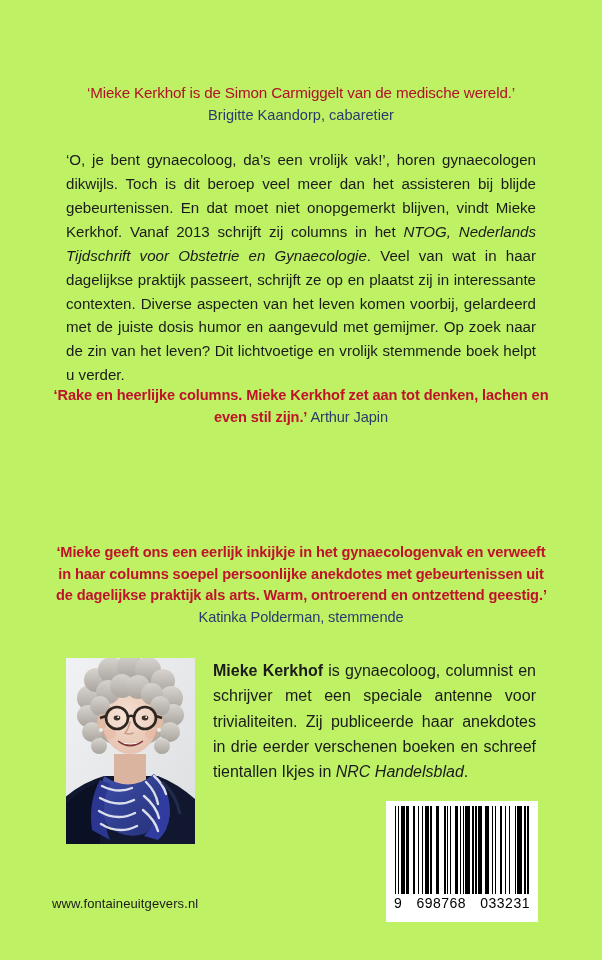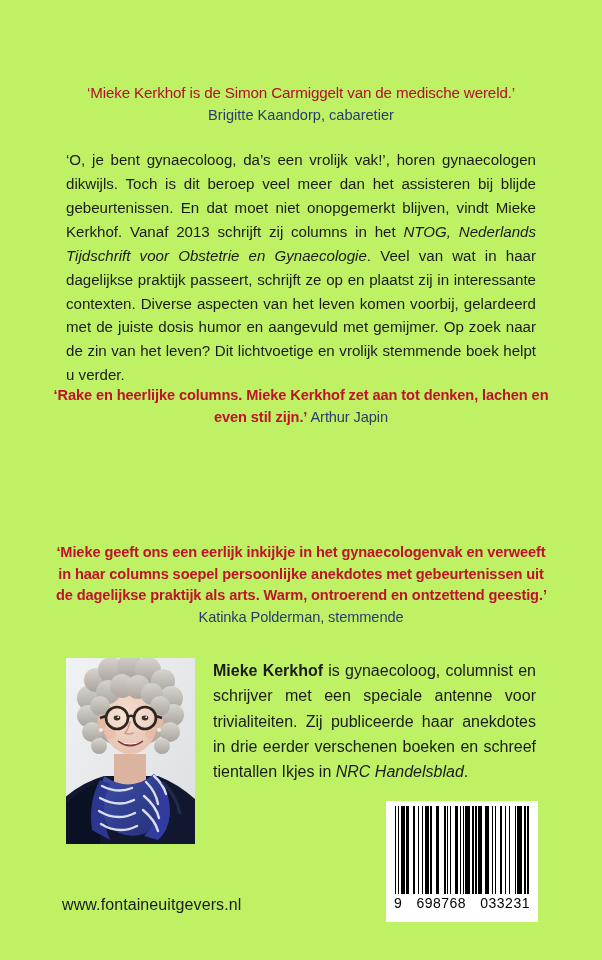--- a/index.html
+++ b/index.html
@@ -107,24 +107,24 @@
     line-height: 1.585;
     text-align: justify;
     text-justify: inter-word;
   }
   .author-bio b { font-weight: bold; }
   .author-bio i { font-style: italic; }
 
   
   .website {
     position: absolute;
-    left: 62px;
+    left: 52px;
     top: 896px;
     color: #1B1B1B;
-    font-size: 16px;
+    font-size: 13px;
     letter-spacing: 0.1px;
   }
 
   .barcode-wrap {
     position: absolute;
     left: 386px;
     top: 801px;
     width: 152px;
     height: 121px;
     background: #ffffff;

